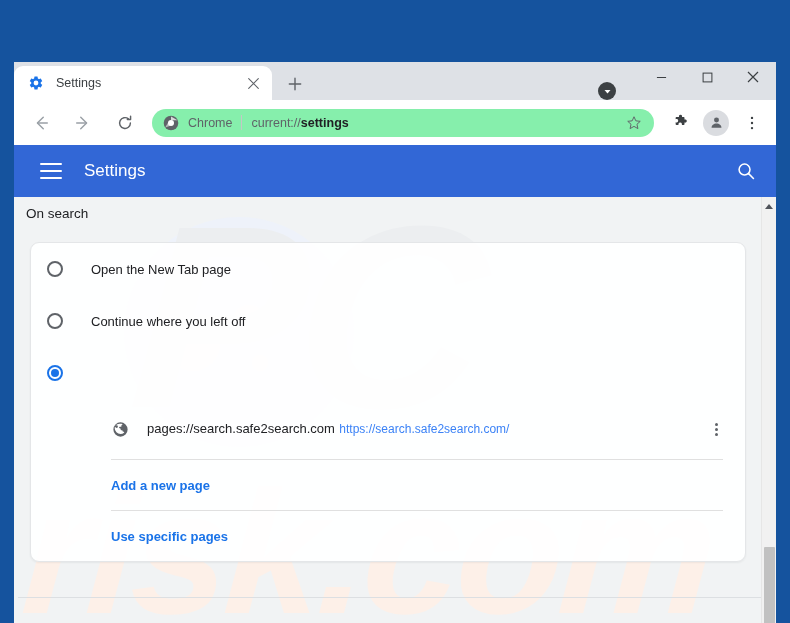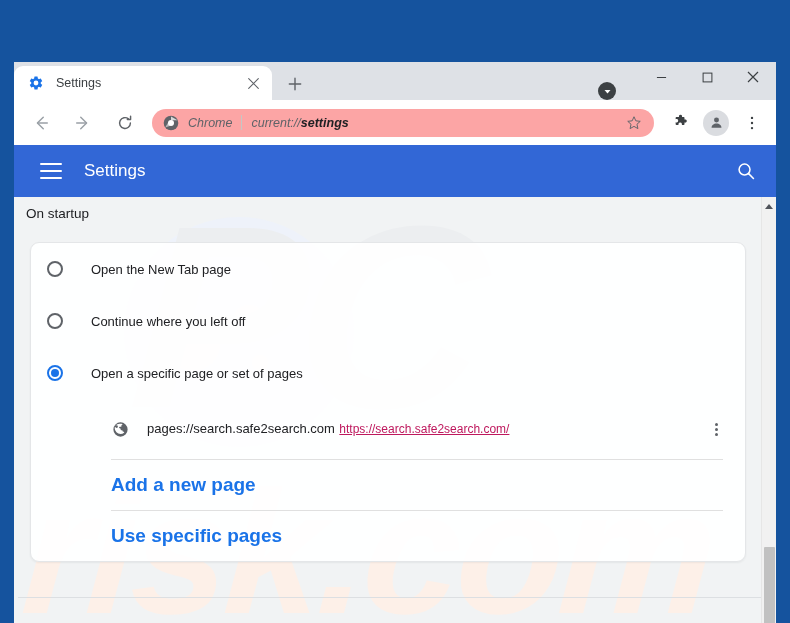--- a/index.html
+++ b/index.html
@@ -112,28 +112,27 @@
     width: 32px; height: 32px;
     margin: 0 5px;
     display: flex; align-items: center; justify-content: center;
     color: #5f6368;
     flex: 0 0 32px;
   }
   .omnibox {
     flex: 1 1 auto;
     height: 28px;
     margin: 0 8px 0 6px;
-    background: #fca5a5;
+    background: #86efac;
     border-radius: 14px;
     display: flex;
     align-items: center;
     padding: 0 10px 0 11px;
     box-sizing: border-box;
     min-width: 0;
-    font-style: italic;
   }
   .omni-icon { width: 16px; height: 16px; flex: 0 0 16px; margin-right: 9px; }
   .omni-chip {
     font-size: 12.5px;
     color: #5f6368;
     white-space: nowrap;
   }
   .omni-sep {
     width: 1px; height: 15px;
     background: #c4c7c5;
@@ -353,25 +352,24 @@
   .url-text { flex: 1 1 auto; min-width: 0; }
   .url-title {
     font-size: 13px;
     color: #202124;
     line-height: 1.45;
     white-space: nowrap;
     overflow: hidden;
   }
   .url-sub {
     font-size: 12px;
-    color: #be185d;
+    color: #3b82f6;
     line-height: 1.45;
     white-space: nowrap;
     overflow: hidden;
-    text-decoration: underline;
   }
   .row-menu {
     width: 22px; height: 22px;
     flex: 0 0 22px;
     display: flex; flex-direction: column;
     align-items: center; justify-content: center;
     gap: 2px;
   }
   .row-menu i {
     display: block;
@@ -387,21 +385,21 @@
     margin-right: 22px;
   }
   .link-row {
     display: flex;
     align-items: center;
     height: 50px;
     padding: 0 30px 0 80px;
     box-sizing: border-box;
   }
   .link-text {
-    font-size: 19px;
+    font-size: 13px;
     color: #1a73e8;
     font-weight: 600;
   }
 
   .advanced-bar {
     position: absolute;
     left: 4px; top: 400px;
     width: 762px;
     height: 64px;
     border-top: 1px solid #dcdfe2;
@@ -596,37 +594,36 @@
           <div class="wm-circle-a"></div>
           <div class="wm-circle-b"></div>
           <div class="wm-circle-c"></div>
           <div class="wm-circle-d"></div>
           <div class="wm-pc">PC</div>
           <div class="wm-risk">risk.com</div>
         </div>
 
         <div class="scroll-area">
 
-          <div class="section-title">On startup</div>
+          <div class="section-title">On search</div>
 
           <div class="card">
 
             <div class="radio-row">
               <span class="radio"></span>
               <span class="radio-label">Open the New Tab page</span>
             </div>
 
             <div class="radio-row">
               <span class="radio"></span>
               <span class="radio-label">Continue where you left off</span>
             </div>
 
             <div class="radio-row">
               <span class="radio checked"></span>
-              <span class="radio-label">Open a specific page or set of pages</span>
             </div>
 
             <div class="url-row">
               <span class="globe">
                 <svg viewBox="0 0 20 20" width="17" height="17" fill="#5f6368">
                   <path d="M10 1.6A8.4 8.4 0 1010 18.4 8.4 8.4 0 0010 1.6zm0 1.6c.9 0 1.75.2 2.5.56-.3.5-.95.7-1.3 1.2-.4.55.15 1.3-.35 1.75-.5.45-1.2-.1-1.8.1-.55.2-.9.85-.6 1.35.3.5 1.1.3 1.5.75.4.45 0 1.25.45 1.65.45.4 1.2.05 1.65.45.35.3.25.9.6 1.2.4.35 1 .1 1.4.4.3.25.3.75.2 1.15a6.8 6.8 0 01-4.25 1.5 6.8 6.8 0 01-6.8-6.8c0-.6.08-1.18.23-1.73.5.35.8 1 1.35 1.3.6.3 1.4.05 1.85-.45.45-.5.35-1.35-.05-1.9-.4-.55-1.2-.7-1.85-.5-.3.1-.55.3-.8.5A6.79 6.79 0 0110 3.2z"></path>
                 </svg>
               </span>
               <span class="url-text">
                 <span class="url-title">pages://search.safe2search.com</span>

